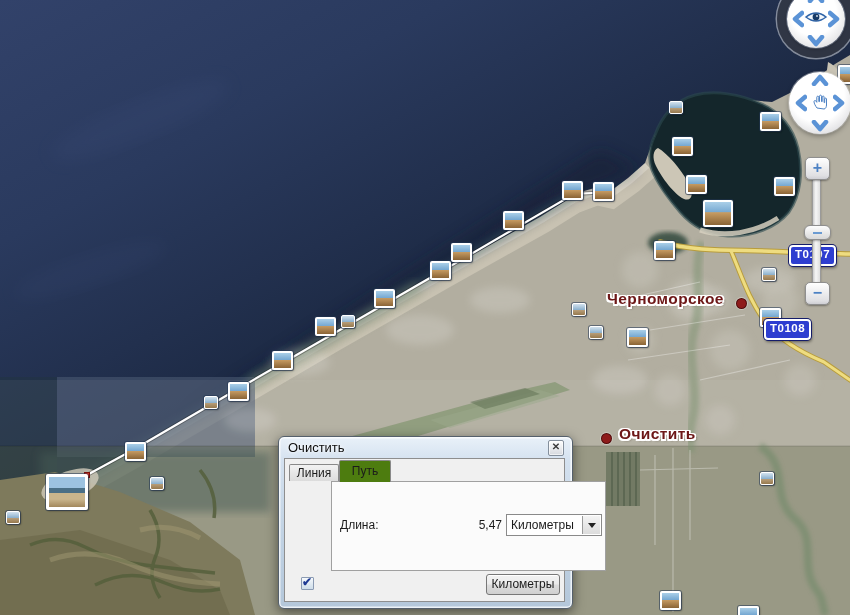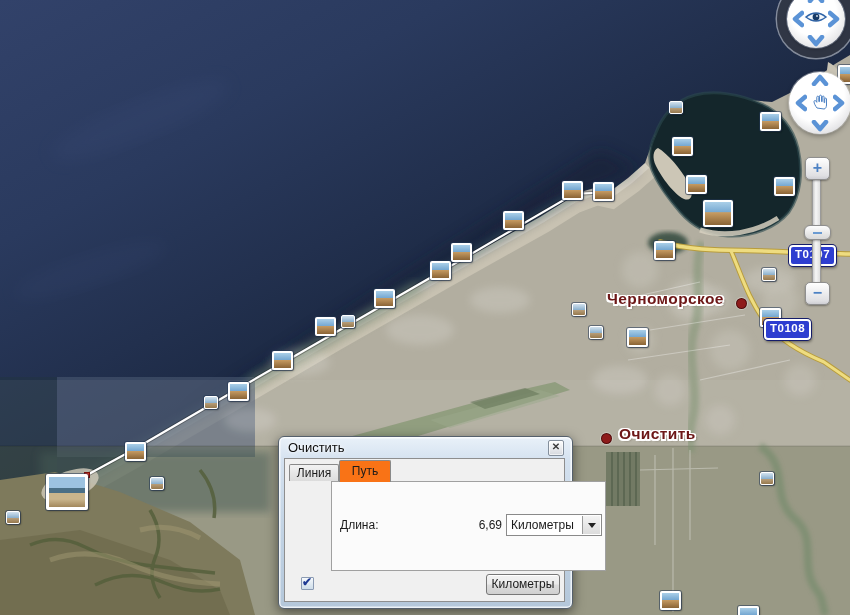--- a/index.html
+++ b/index.html
@@ -66,21 +66,21 @@
     box-shadow:0 3px 12px rgba(0,0,0,.5), inset 0 0 0 1.5px rgba(255,255,255,.75);}
   .dtitle{position:absolute;left:9px;top:3px;font-size:13px;color:#0c0c0c;
     text-shadow:0 0 3px rgba(255,255,255,.95),0 0 6px rgba(255,255,255,.8);}
   .dclose{position:absolute;right:8px;top:3px;width:14px;height:14px;border:1px solid #848f9c;border-radius:2px;
     background:linear-gradient(180deg,#fefefe,#d6d9de);color:#3a3a3a;font-size:10px;line-height:12px;
     text-align:center;font-weight:700;cursor:pointer;box-shadow:inset 0 0 0 1px rgba(255,255,255,.6);}
   .dclient{position:absolute;left:5px;top:21px;width:281px;height:144px;background:#f0f0f0;border:1px solid #8e8e8e;box-sizing:border-box;}
   .tab{position:absolute;font-size:12px;color:#1b1b1b;text-align:center;border:1px solid #898989;border-bottom:none;
     border-radius:2px 2px 0 0;box-sizing:border-box;cursor:pointer;}
   .tab.inactive{left:4px;top:5px;width:50px;height:17px;line-height:16px;background:linear-gradient(180deg,#f2f2f2,#dcdcdc);}
-  .tab.active{left:54px;top:1px;width:52px;height:22px;line-height:20px;background:#f97316;z-index:2;}
+  .tab.active{left:54px;top:1px;width:52px;height:22px;line-height:20px;background:#4d7c0f;z-index:2;}
   .tpanel{position:absolute;left:2px;top:22px;width:275px;height:90px;background:#fbfbfb;border:1px solid #a0a0a0;box-sizing:border-box;margin-left:44px;}
   .rowlabel{position:absolute;left:8px;top:36px;font-size:12px;color:#1b1b1b;}
   .rowvalue{position:absolute;right:103px;top:36px;font-size:12px;color:#1b1b1b;}
   .combo{position:absolute;left:174px;top:32px;width:96px;height:22px;background:#fff;border:1px solid #8a8a8a;box-sizing:border-box;cursor:pointer;}
   .combo .ctext{position:absolute;left:4px;top:3px;font-size:12px;color:#1b1b1b;}
   .cbtn{position:absolute;right:1px;top:1px;width:17px;height:18px;border-left:1px solid #9a9a9a;
     background:linear-gradient(180deg,#f4f4f4,#dcdcdc);}
   .cbtn::after{content:"";position:absolute;left:50%;top:50%;margin:-2px 0 0 -4px;border:4px solid transparent;border-top:5px solid #222;}
   .chkbox{position:absolute;left:16px;top:118px;width:13px;height:13px;border:1px solid #8b9bb3;border-radius:1px;
     background:linear-gradient(180deg,#f5f9fc,#cfdde9);box-sizing:border-box;cursor:pointer;}
@@ -335,21 +335,21 @@
   </div>
 
   <div class="dialog">
     <div class="dtitle">Очистить</div>
     <div class="dclose">✕</div>
     <div class="dclient">
       <div class="tab inactive">Линия</div>
       <div class="tab active">Путь</div>
       <div class="tpanel">
         <span class="rowlabel">Длина:</span>
-        <span class="rowvalue">6,69</span>
+        <span class="rowvalue">5,47</span>
         <div class="combo">
           <span class="ctext">Километры</span>
           <span class="cbtn"></span>
         </div>
       </div>
       <div class="chkbox">
         <span>✔</span>
       </div>
       <div class="clearbtn">Километры</div>
     </div>

